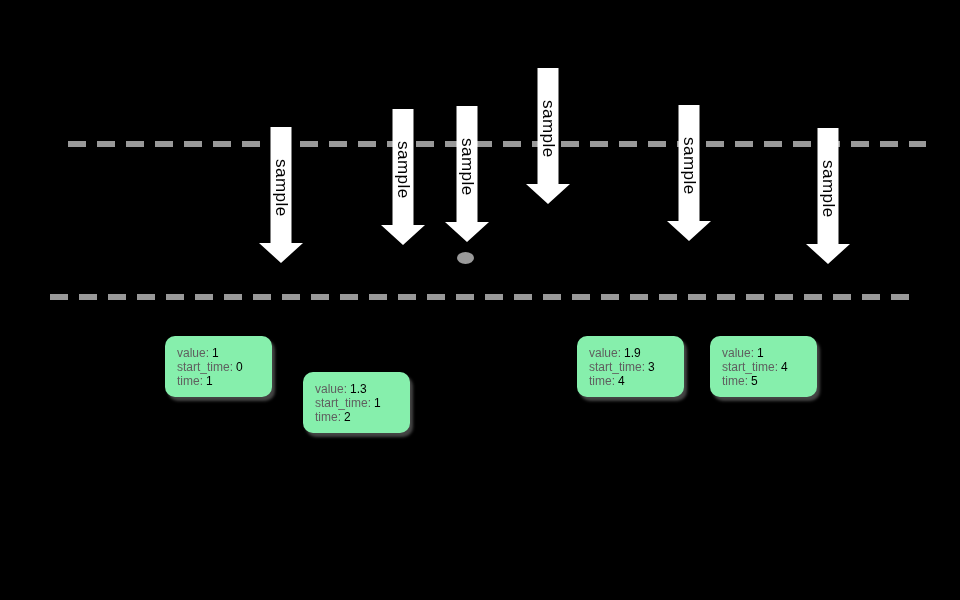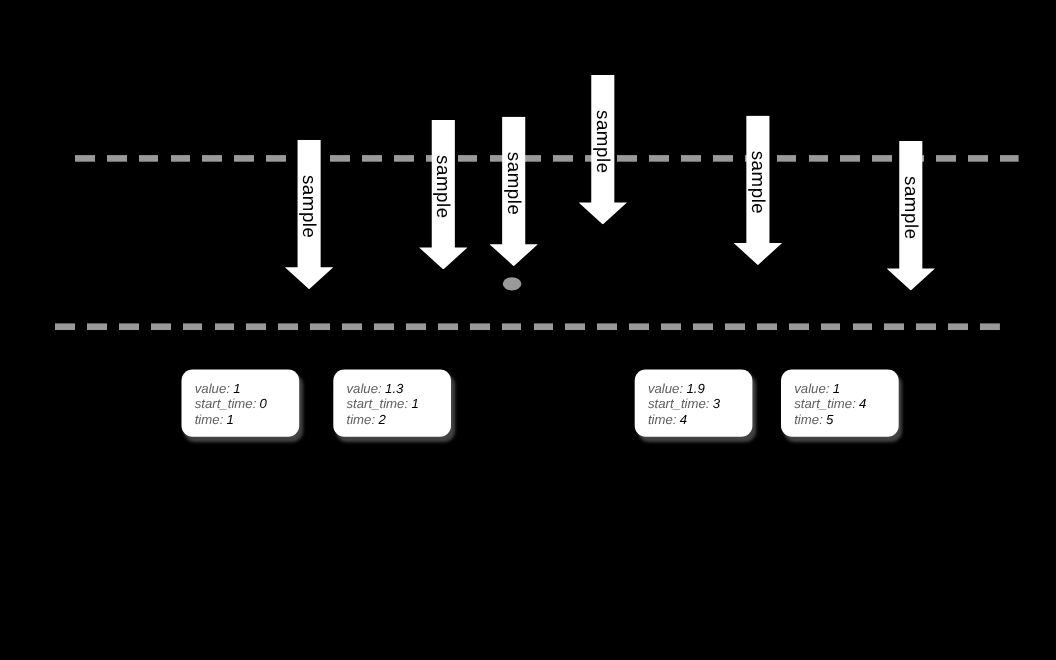--- a/index.html
+++ b/index.html
@@ -65,26 +65,25 @@
     border-radius: 50%;
     background: #9a9a9a;
   }
 
   
   .card {
     position: absolute;
     top: 336px;
     width: 107px;
     height: 61px;
-    background: #ffffff;
+    background: #86efac;
     border-radius: 10px;
     box-shadow: 3px 4px 3px rgba(150,150,150,0.45);
     padding: 10px 0 15px 12px;
     box-sizing: border-box;
-    font-style: italic;
   }
   .card-line {
     font-size: 12px;
     line-height: 14px;
     white-space: nowrap;
   }
   .fl { color: #5f5f5f; margin-right: 3px; }
   .fv { color: #000000; }
 </style>
 </head>
@@ -115,21 +114,21 @@
   </div>
 
   <div class="dot"></div>
 
   <div class="card" style="left:165px;">
     <div class="card-line"><span class="fl">value:</span><span class="fv">1</span></div>
     <div class="card-line"><span class="fl">start_time:</span><span class="fv">0</span></div>
     <div class="card-line"><span class="fl">time:</span><span class="fv">1</span></div>
   </div>
 
-  <div class="card" style="left:303px;">
+  <div class="card" style="left:303px;margin-top:36px;">
     <div class="card-line"><span class="fl">value:</span><span class="fv">1.3</span></div>
     <div class="card-line"><span class="fl">start_time:</span><span class="fv">1</span></div>
     <div class="card-line"><span class="fl">time:</span><span class="fv">2</span></div>
   </div>
 
 
   <div class="card" style="left:577px;">
     <div class="card-line"><span class="fl">value:</span><span class="fv">1.9</span></div>
     <div class="card-line"><span class="fl">start_time:</span><span class="fv">3</span></div>
     <div class="card-line"><span class="fl">time:</span><span class="fv">4</span></div>

